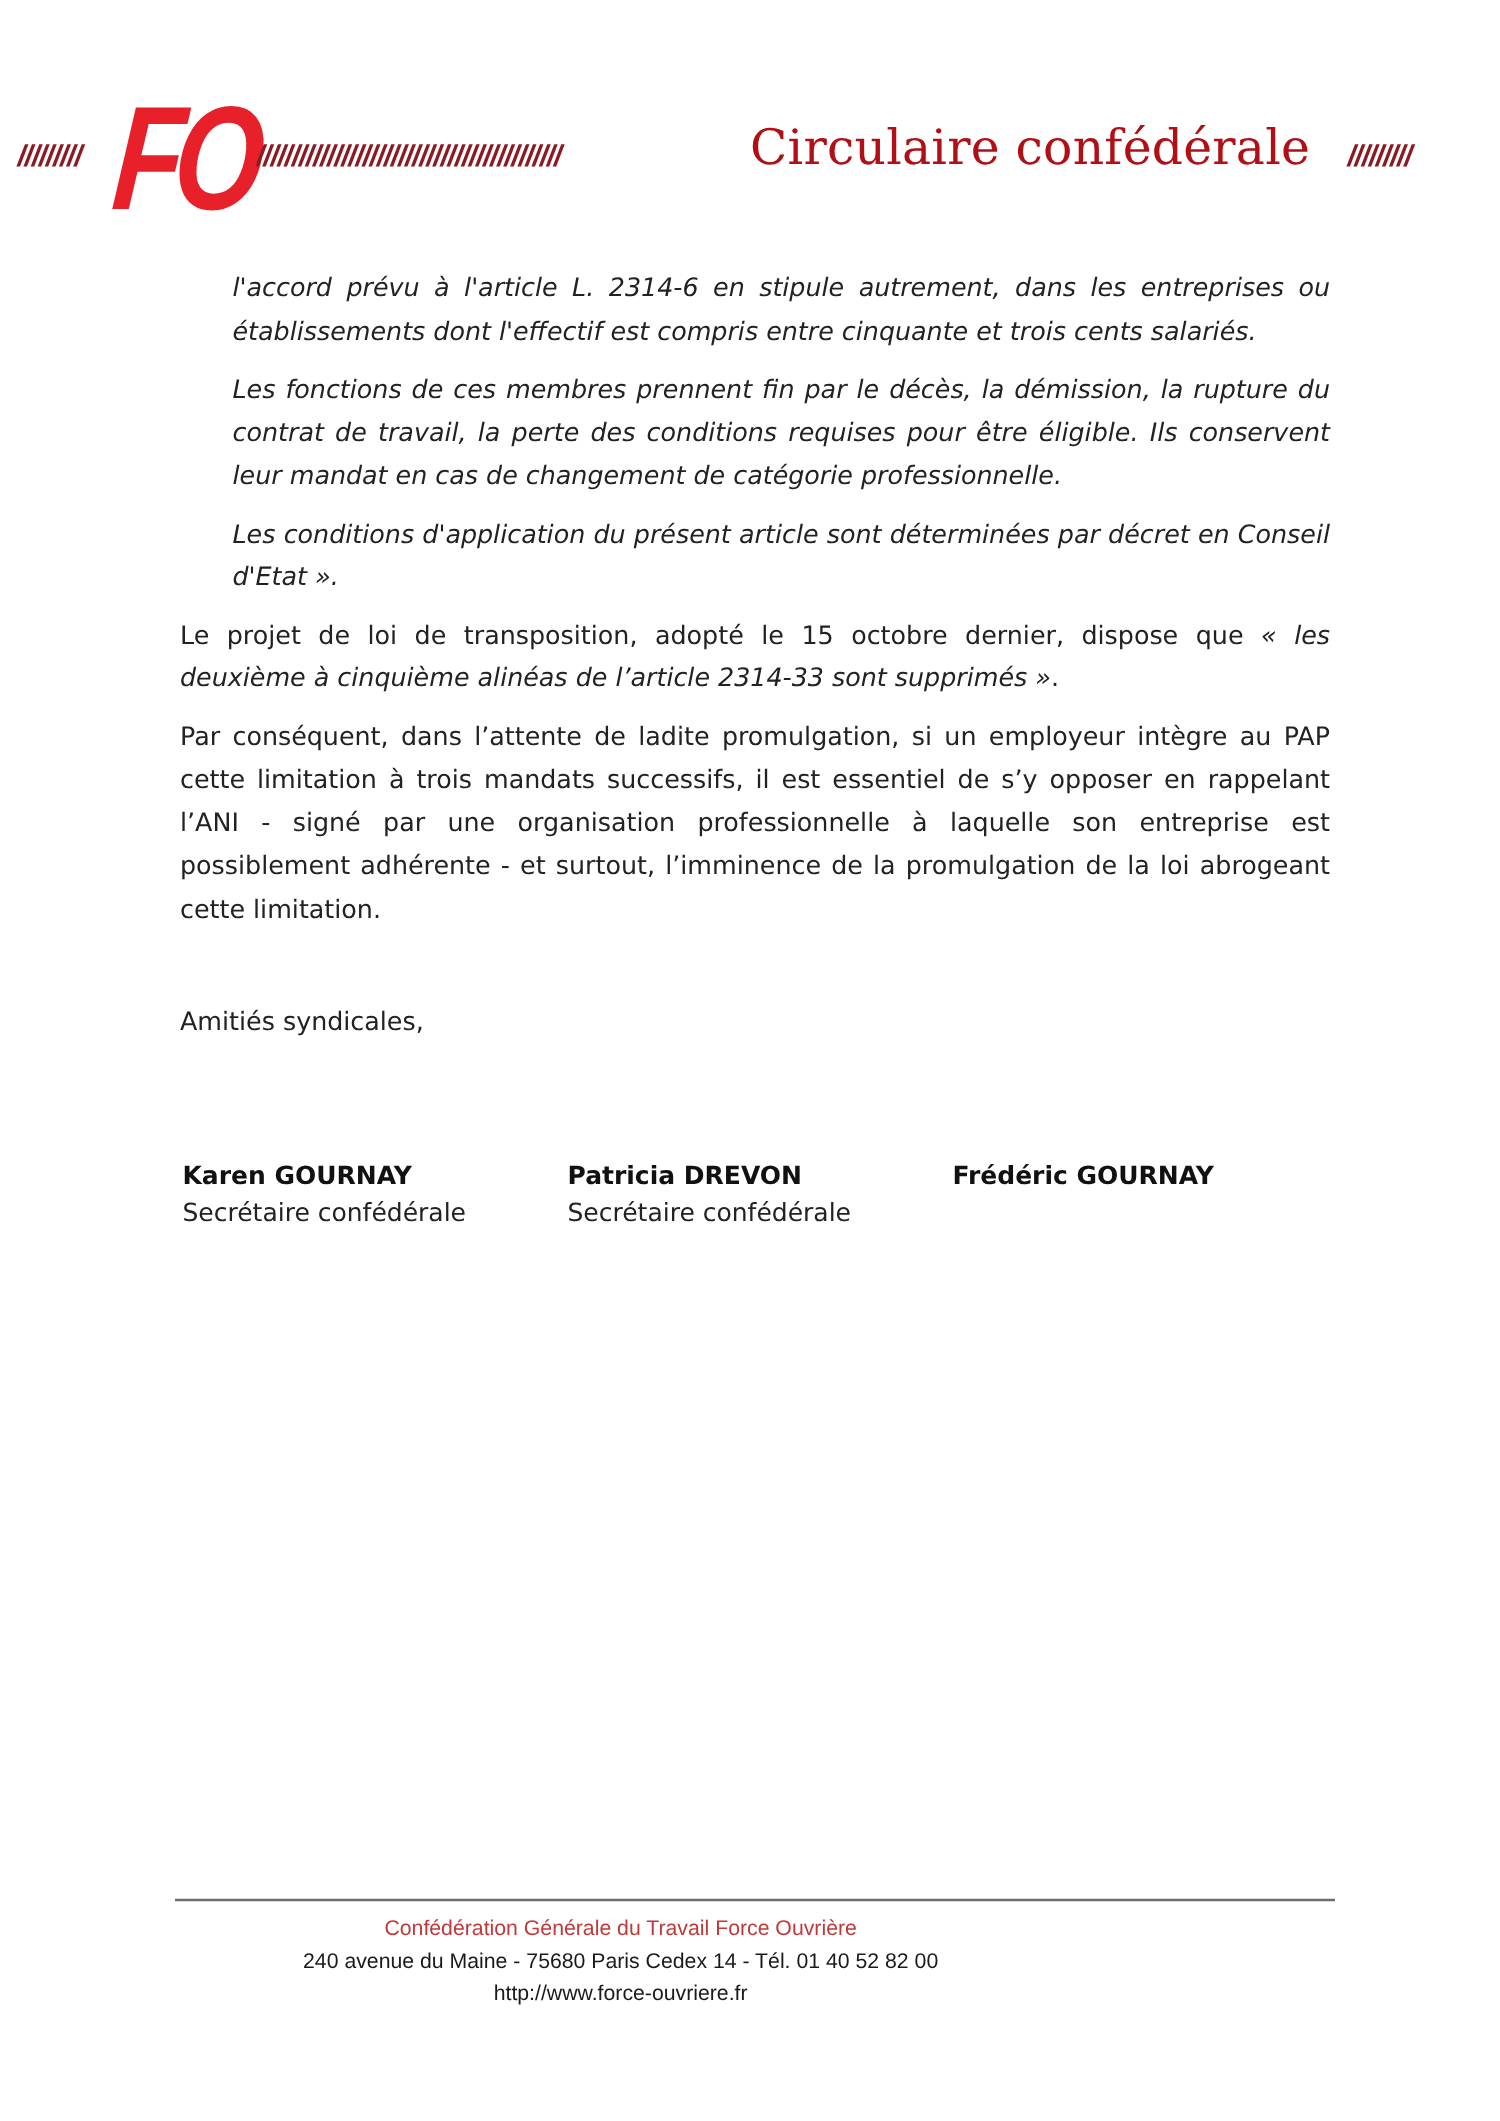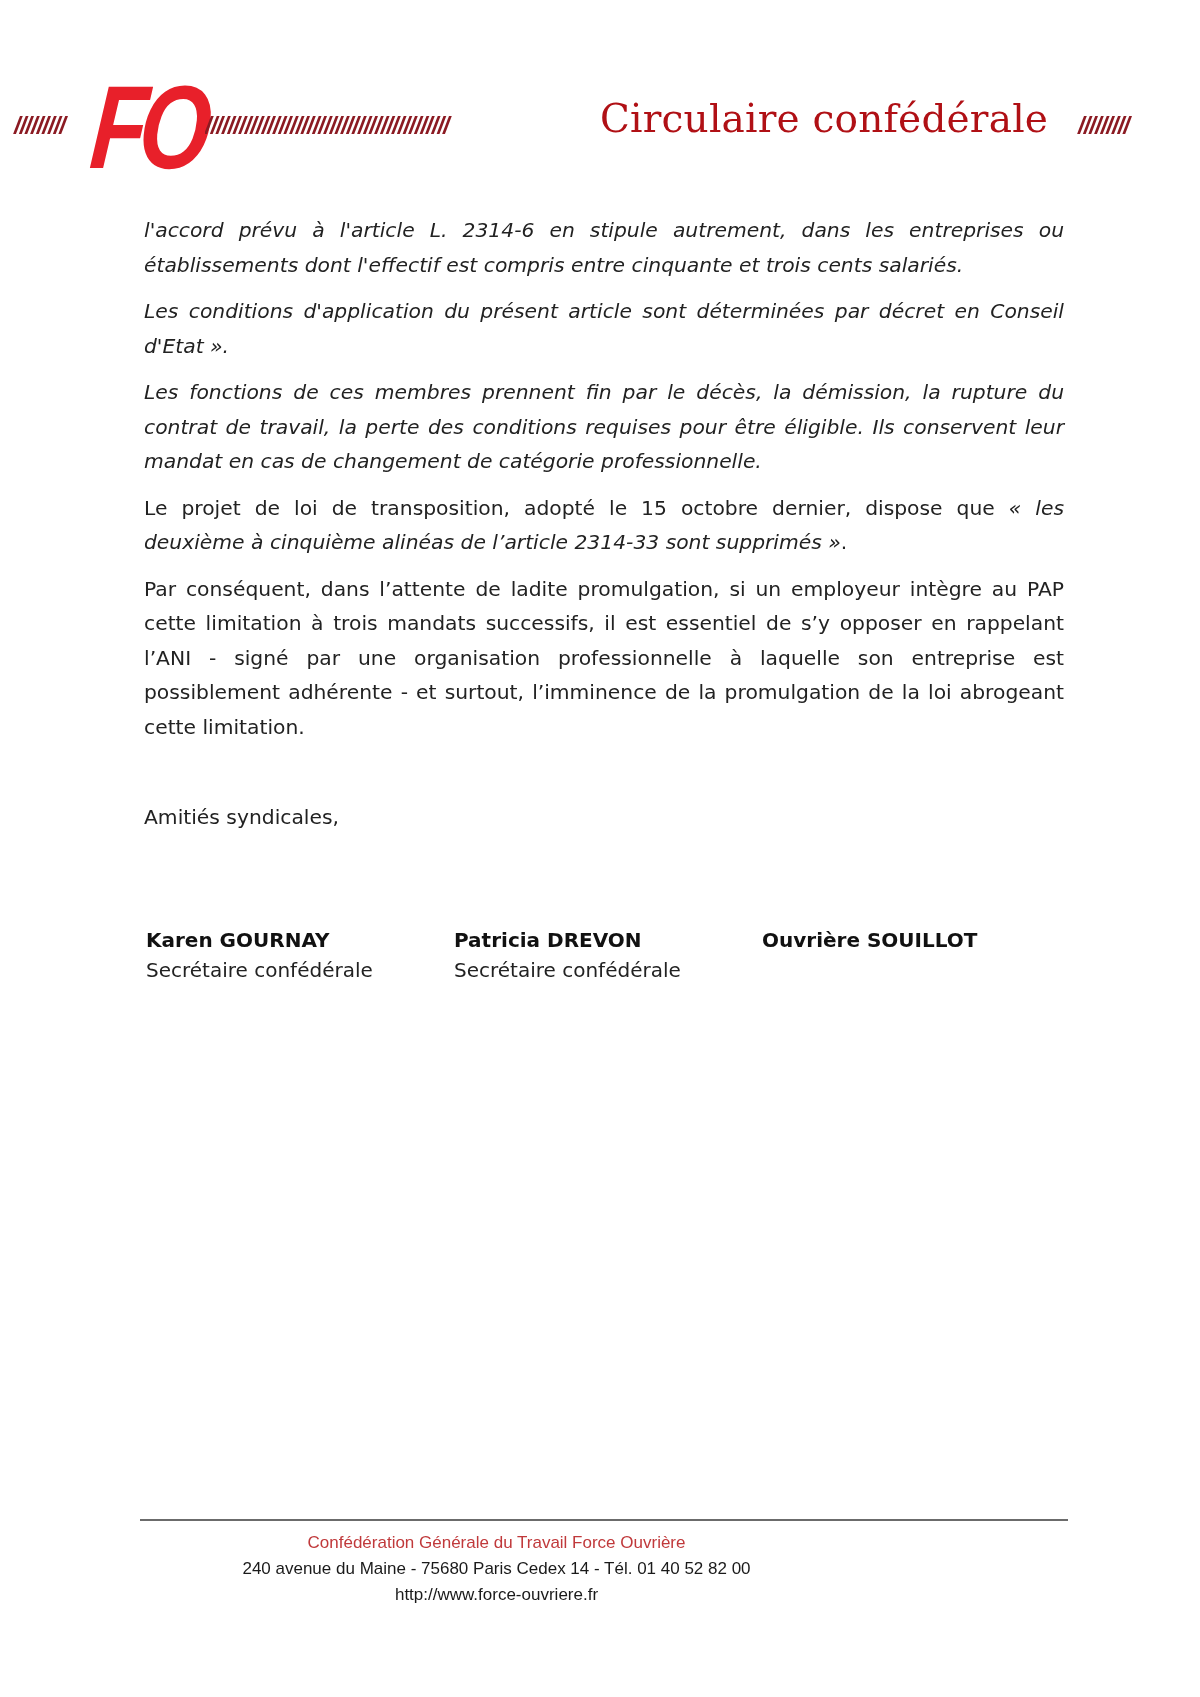--- a/index.html
+++ b/index.html
@@ -8,21 +8,21 @@
   .header { position:absolute; left:0; top:0; width:1200px; height:190px; }
   .slashes { position:absolute; font-family:"Liberation Sans", sans-serif; font-style:italic; font-weight:bold; color:#8b1a22; font-size:24px; letter-spacing:-1px; top:112px; white-space:nowrap; }
   .slashes.left { left:14px; }
   .slashes.mid { left:205px; width:380px; overflow:hidden; }
   .slashes.right { left:1078px; }
   .fo-logo { position:absolute; left:96px; top:72px; font-family:"Liberation Sans", sans-serif; font-weight:bold; font-style:italic; color:#e8202a; font-size:118px; line-height:110px; letter-spacing:-10px; transform:scaleX(0.78) skewX(-6deg); transform-origin:left top; }
   .title { position:absolute; left:600px; top:96px; font-family:"DejaVu Serif", serif; font-weight:normal; font-size:39px; color:#b01015; letter-spacing:0.2px; white-space:nowrap; }
 
   .content { position:absolute; left:144px; top:213px; width:920px; font-family:"DejaVu Sans", sans-serif; font-size:20.3px; line-height:34.5px; color:#222; }
   .content p { margin:0 0 12px 0; text-align:justify; }
-  .content p.it { font-style:italic; }
+  .content p.it { font-style:italic;margin-left:42px; }
   .content span.it { font-style:italic; }
   .salute { position:absolute; left:144px; top:805px; font-size:20.3px; color:#222; }
 
   .signatures { position:absolute; top:925px; left:0; width:1200px; }
   .sig { position:absolute; width:300px; text-align:left; font-size:20px; line-height:30px; color:#222; }
   .sig .name { font-weight:bold; color:#111; }
 
   .footer-line { position:absolute; left:140px; top:1519px; width:928px; height:2px; background:#6b6b6b; }
   .footer { position:absolute; left:0; top:1530px; width:993px; text-align:center; font-family:"Liberation Sans", sans-serif; font-size:17px; line-height:26px; }
   .footer .org { color:#c0393b; }
@@ -34,39 +34,39 @@
 <div class="header">
   <span class="slashes left">/////////</span>
   <span class="fo-logo">FO</span>
   <span class="slashes mid">///////////////////////////////////////////</span>
   <span class="title">Circulaire confédérale</span>
   <span class="slashes right">/////////</span>
 </div>
 
 <div class="content">
   <p class="it">l'accord prévu à l'article L. 2314-6 en stipule autrement, dans les entreprises ou établissements dont l'effectif est compris entre cinquante et trois cents salariés.</p>
+  <p class="it">Les fonctions de ces membres prennent fin par le décès, la démission, la rupture du contrat de travail, la perte des conditions requises pour être éligible. Ils conservent leur mandat en cas de changement de catégorie professionnelle.</p>
   <p class="it">Les conditions d'application du présent article sont déterminées par décret en Conseil d'Etat ».</p>
-  <p class="it">Les fonctions de ces membres prennent fin par le décès, la démission, la rupture du contrat de travail, la perte des conditions requises pour être éligible. Ils conservent leur mandat en cas de changement de catégorie professionnelle.</p>
   <p><span>Le projet de loi de transposition, adopté le 15 octobre dernier, dispose que </span><span class="it">« les deuxième à cinquième alinéas de l’article 2314-33 sont supprimés »</span><span>.</span></p>
   <p>Par conséquent, dans l’attente de ladite promulgation, si un employeur intègre au PAP cette limitation à trois mandats successifs, il est essentiel de s’y opposer en rappelant l’ANI - signé par une organisation professionnelle à laquelle son entreprise est possiblement adhérente - et surtout, l’imminence de la promulgation de la loi abrogeant cette limitation.</p>
 </div>
 
 <div class="salute">Amitiés syndicales,</div>
 
 <div class="signatures">
   <div class="sig" style="left:146px;">
     <div class="name">Karen GOURNAY</div>
     <div class="role">Secrétaire confédérale</div>
   </div>
   <div class="sig" style="left:454px;">
     <div class="name">Patricia DREVON</div>
     <div class="role">Secrétaire confédérale</div>
   </div>
   <div class="sig" style="left:762px;">
-    <div class="name">Ouvrière SOUILLOT</div>
+    <div class="name">Frédéric GOURNAY</div>
   </div>
 </div>
 
 <div class="footer-line"></div>
 <div class="footer">
   <div class="org">Confédération Générale du Travail Force Ouvrière</div>
   <div class="addr">240 avenue du Maine - 75680 Paris Cedex 14 - Tél. 01 40 52 82 00</div>
   <div class="url">http://www.force-ouvriere.fr</div>
 </div>
 

